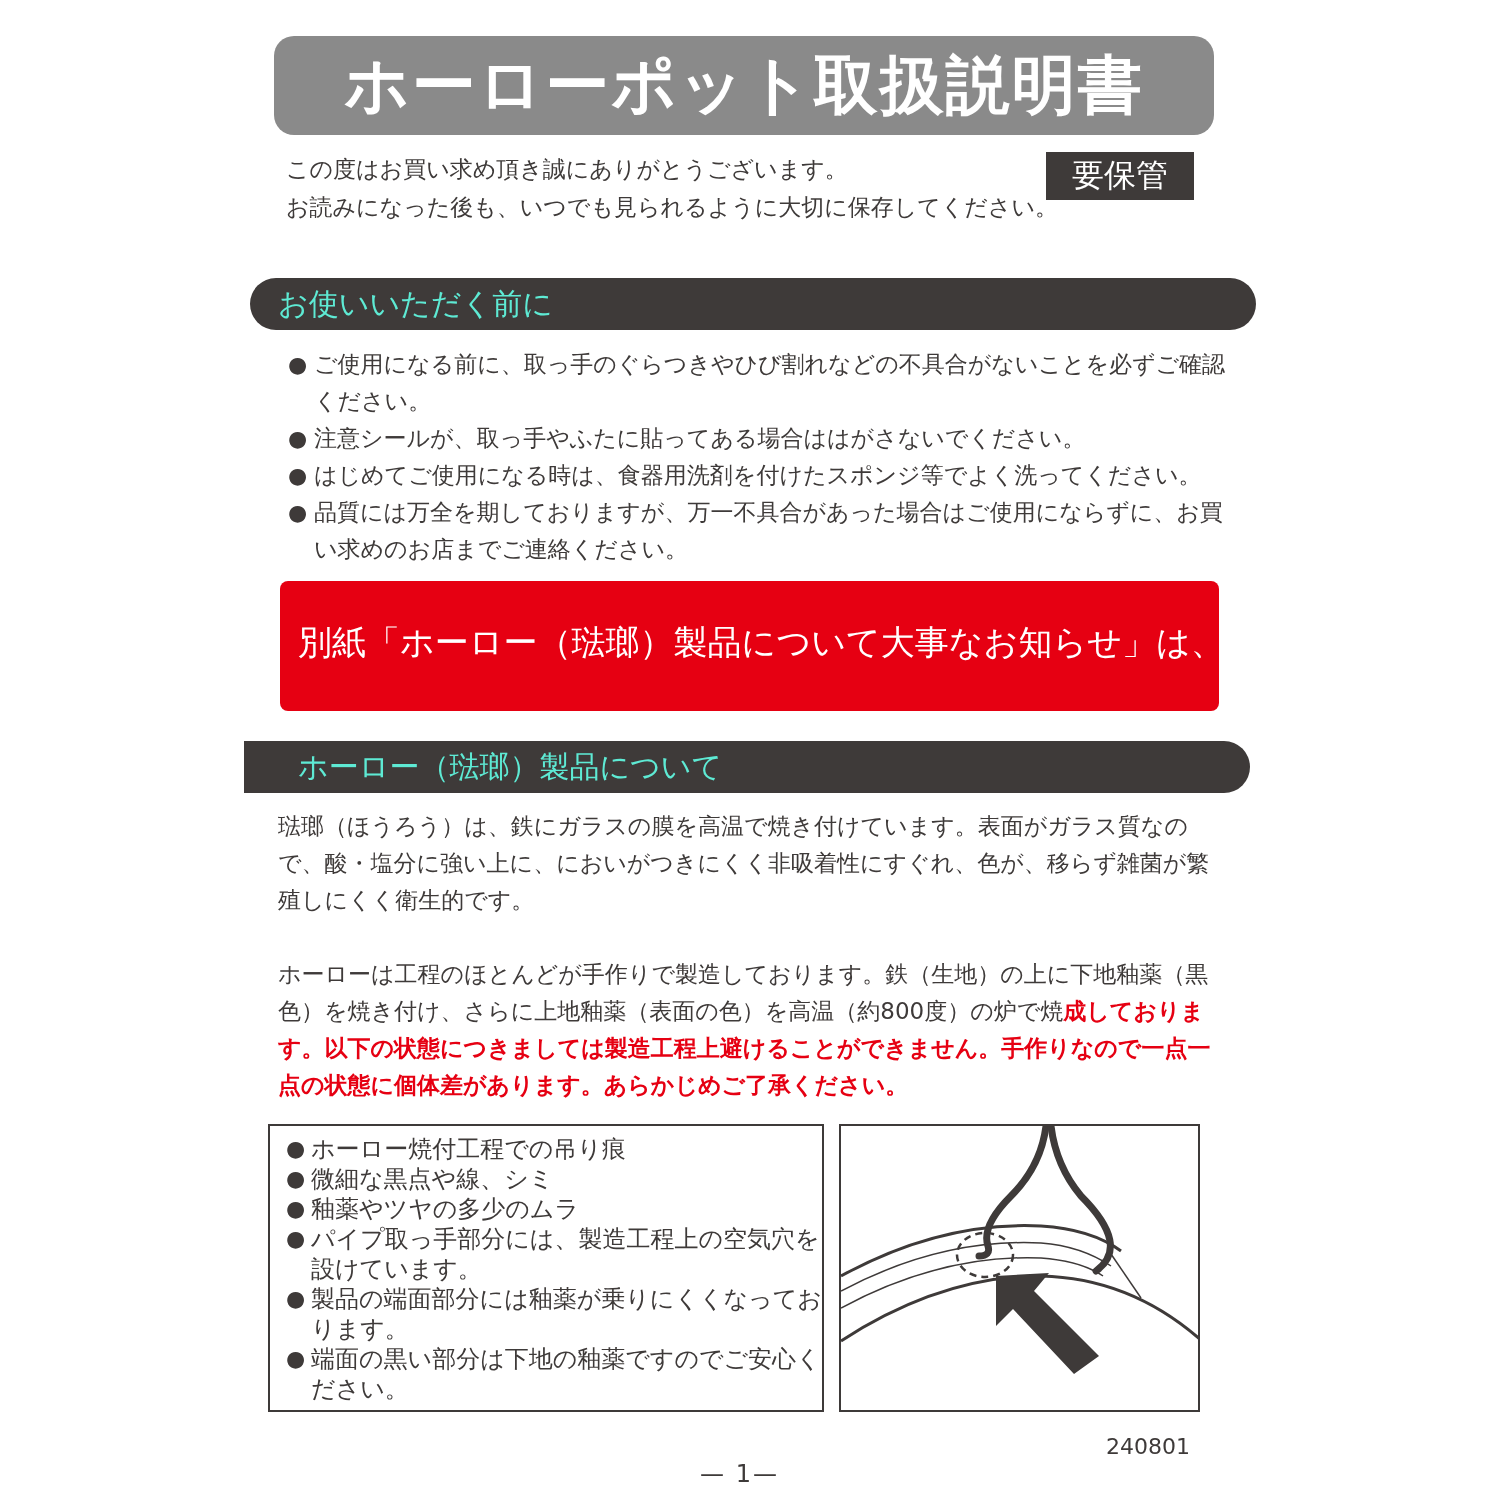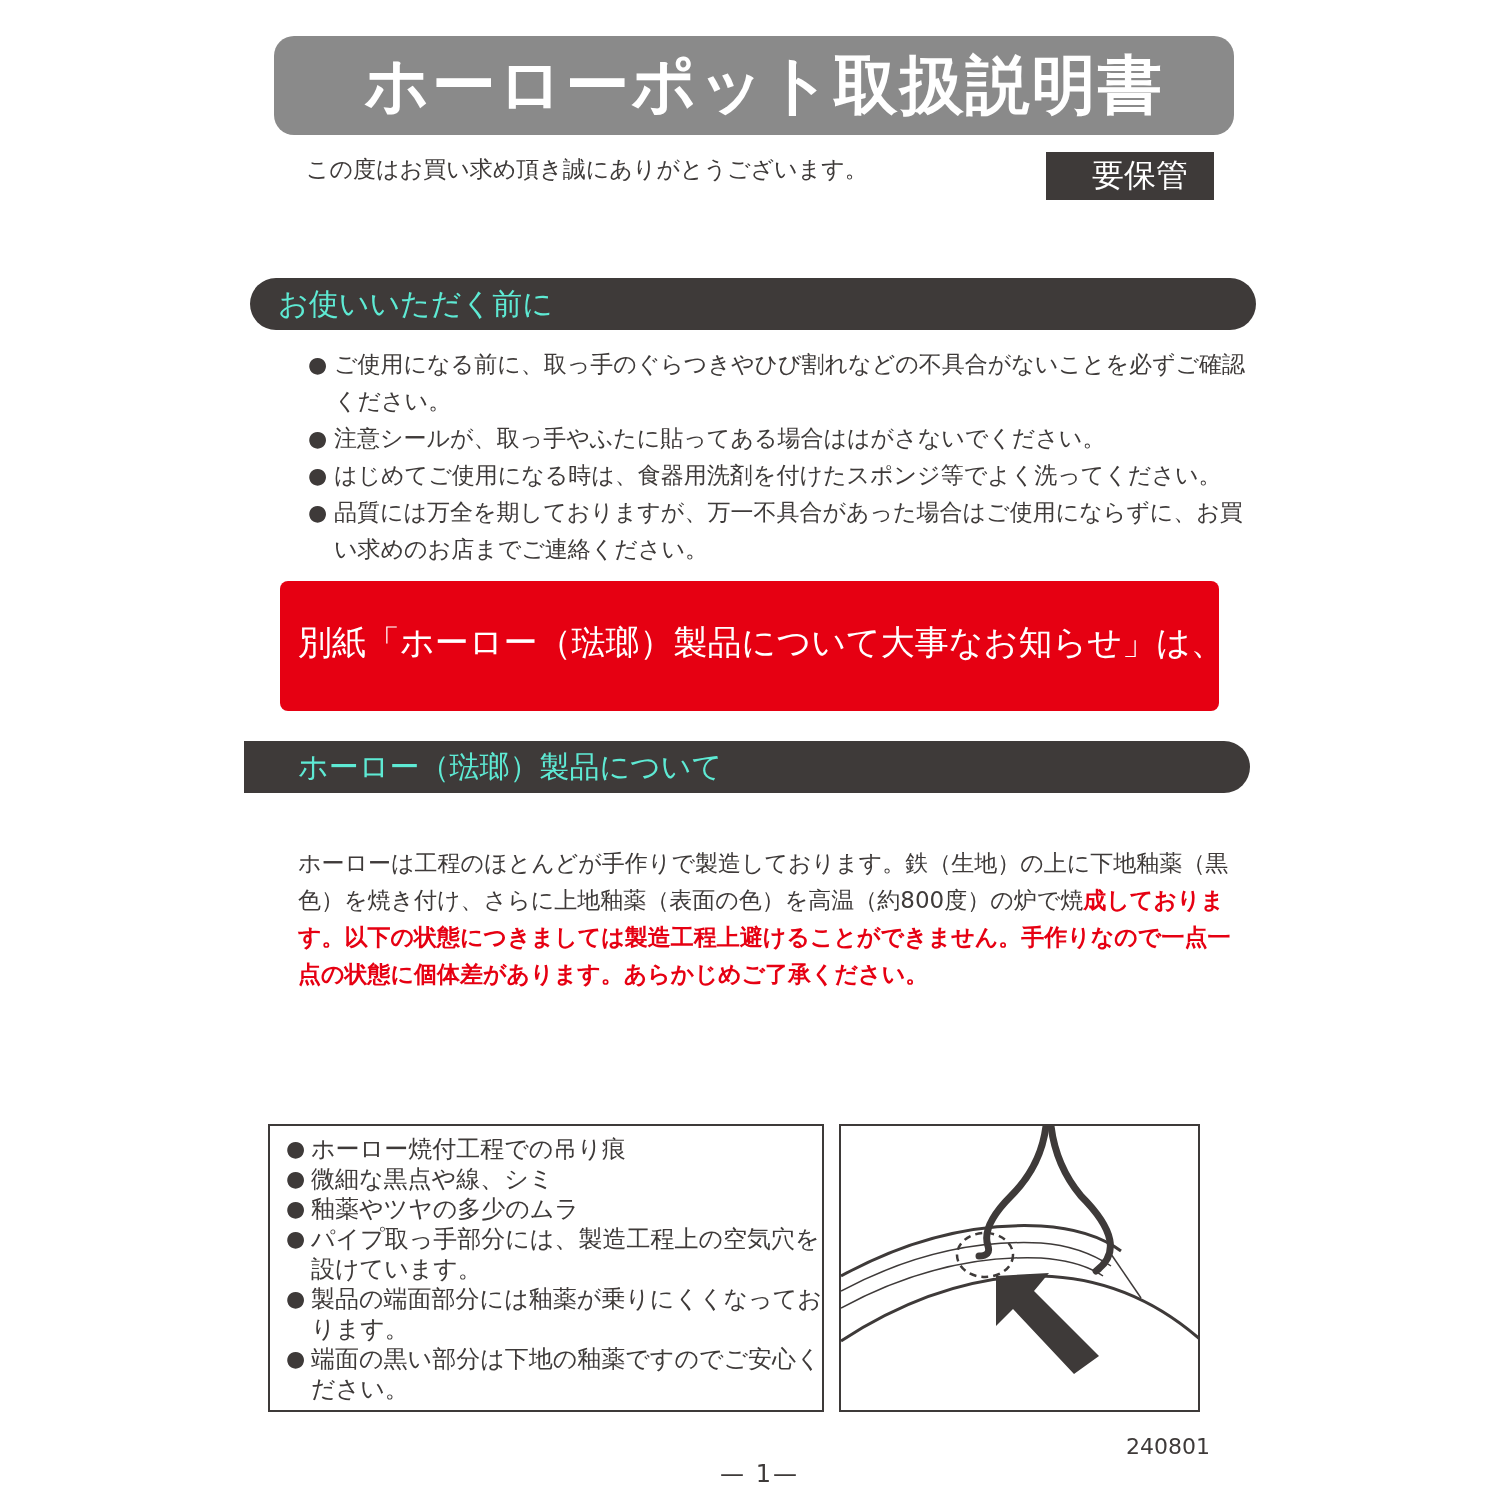--- a/index.html
+++ b/index.html
@@ -1,18 +1,18 @@
 <!DOCTYPE html>
 <html><head>
 <meta charset="utf-8">
 <style>
   html, body { margin: 0; padding: 0; background: #ffffff; }
   body { width: 1500px; height: 1500px; position: relative; overflow: hidden;
          font-family: "DejaVu Sans", "Liberation Sans", sans-serif; color: #3e3a39; }
-  .abs { position: absolute; padding-left: 20px; }
+  .abs { position: absolute; }
 
   .title-banner { left: 274px; top: 36px; width: 940px; height: 99px; background: #8a8a8a;
                   border-radius: 20px; display: flex; align-items: center; justify-content: center; }
   .title-banner h1 { margin: 0; color: #ffffff; font-size: 64px; font-weight: bold; letter-spacing: 2px; }
 
   .keep-badge { left: 1046px; top: 152px; width: 148px; height: 48px; background: #3e3a39; color: #ffffff;
                 font-size: 32px; display: flex; align-items: center; justify-content: center; }
 
   .intro { left: 286px; top: 150px; font-size: 23px; line-height: 38px; }
   .intro div { white-space: nowrap; }
@@ -50,20 +50,21 @@
 <body>
 
 <div class="abs title-banner">
   <h1>ホーローポット取扱説明書</h1>
 </div>
 
 <div class="abs keep-badge">要保管</div>
 
 <div class="abs intro">
   <div>この度はお買い求め頂き誠にありがとうございます。</div>
+  <div>お読みになった後も、いつでも見られるように大切に保存してください。</div>
 </div>
 
 <div class="abs section-bar s1">
   <span>お使いいただく前に</span>
 </div>
 
 <div class="abs bullets">
   <div class="bullet">
     <span class="dot">●</span>
     <span class="txt">ご使用になる前に、取っ手のぐらつきやひび割れなどの不具合がないことを必ずご確認ください。</span>
@@ -84,20 +85,21 @@
 
 <div class="abs notice">
   <div>別紙「ホーロー（琺瑯）製品について大事なお知らせ」は、</div>
 </div>
 
 <div class="abs section-bar s2">
   <span>ホーロー（琺瑯）製品について</span>
 </div>
 
 <div class="abs about">
+  <p>琺瑯（ほうろう）は、鉄にガラスの膜を高温で焼き付けています。表面がガラス質なので、酸・塩分に強い上に、においがつきにくく非吸着性にすぐれ、色が、移らず雑菌が繁殖しにくく衛生的です。</p>
   <div class="gap"></div>
   <p><span>ホーローは工程のほとんどが手作りで製造しております。鉄（生地）の上に下地釉薬（黒色）を焼き付け、さらに上地釉薬（表面の色）を高温（約800度）の炉で焼</span><span class="red">成しております。以下の状態につきましては製造工程上避けることができません。手作りなので一点一点の状態に個体差があります。あらかじめご了承ください。</span></p>
 </div>
 
 <div class="abs list-box">
   <div class="bullet">
     <span class="dot">●</span>
     <span class="txt">ホーロー焼付工程での吊り痕</span>
   </div>
   <div class="bullet">

